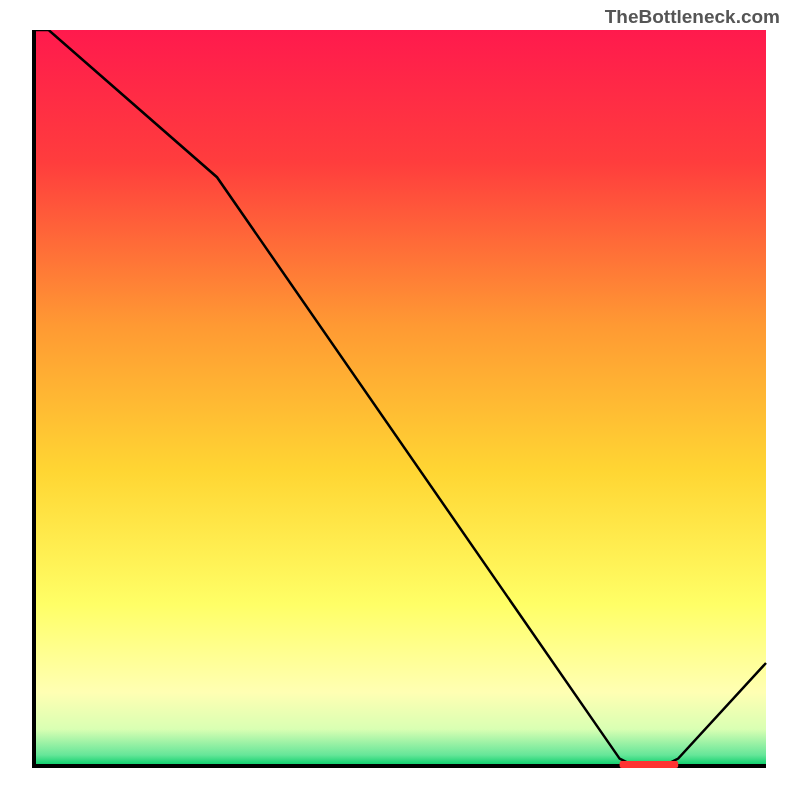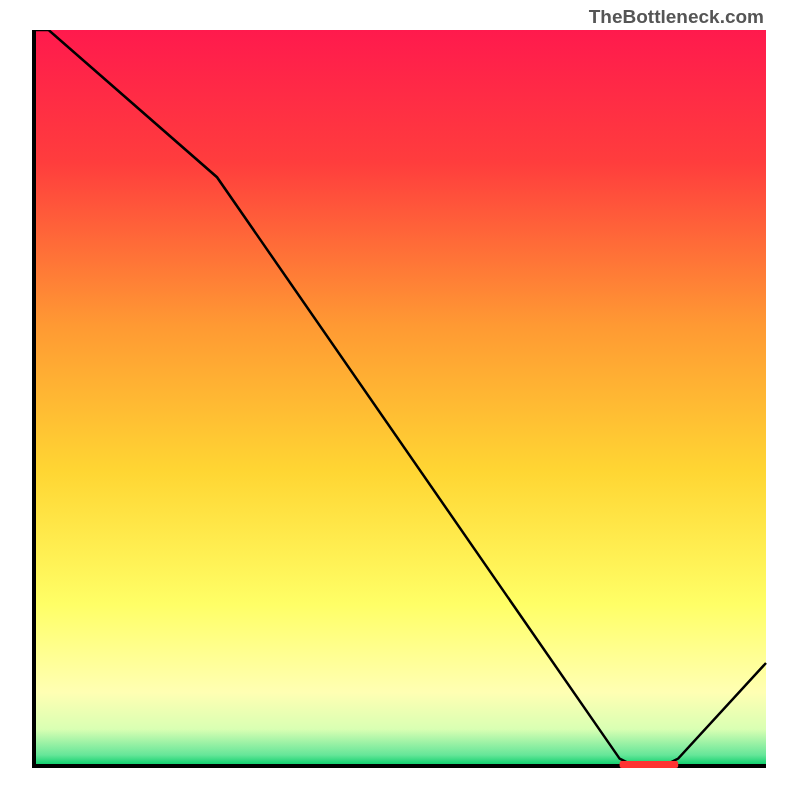--- a/index.html
+++ b/index.html
@@ -7,21 +7,21 @@
     padding: 0;
     width: 800px;
     height: 800px;
     background: white;
     font-family: Arial, sans-serif;
     position: relative;
   }
   .watermark {
     position: absolute;
     top: 6px;
-    right: 36px;
+    right: 20px;
     font-size: 19px;
     font-weight: bold;
     color: #555;
     font-family: Arial, sans-serif;
   }
   .chart-container {
     position: absolute;
     left: 30px;
     top: 30px;
     width: 740px;

